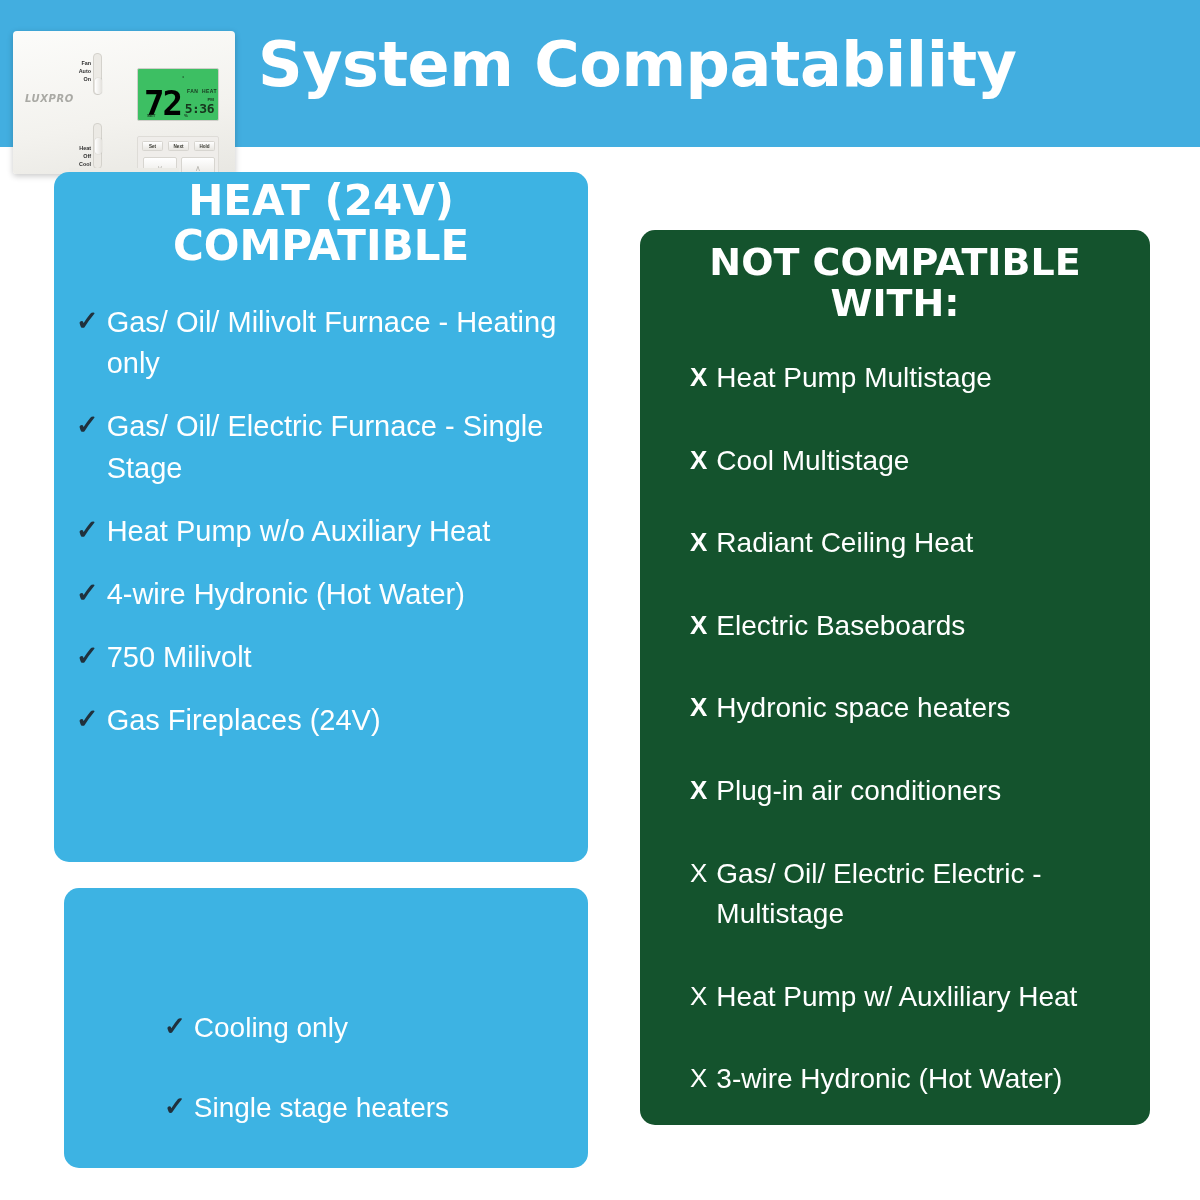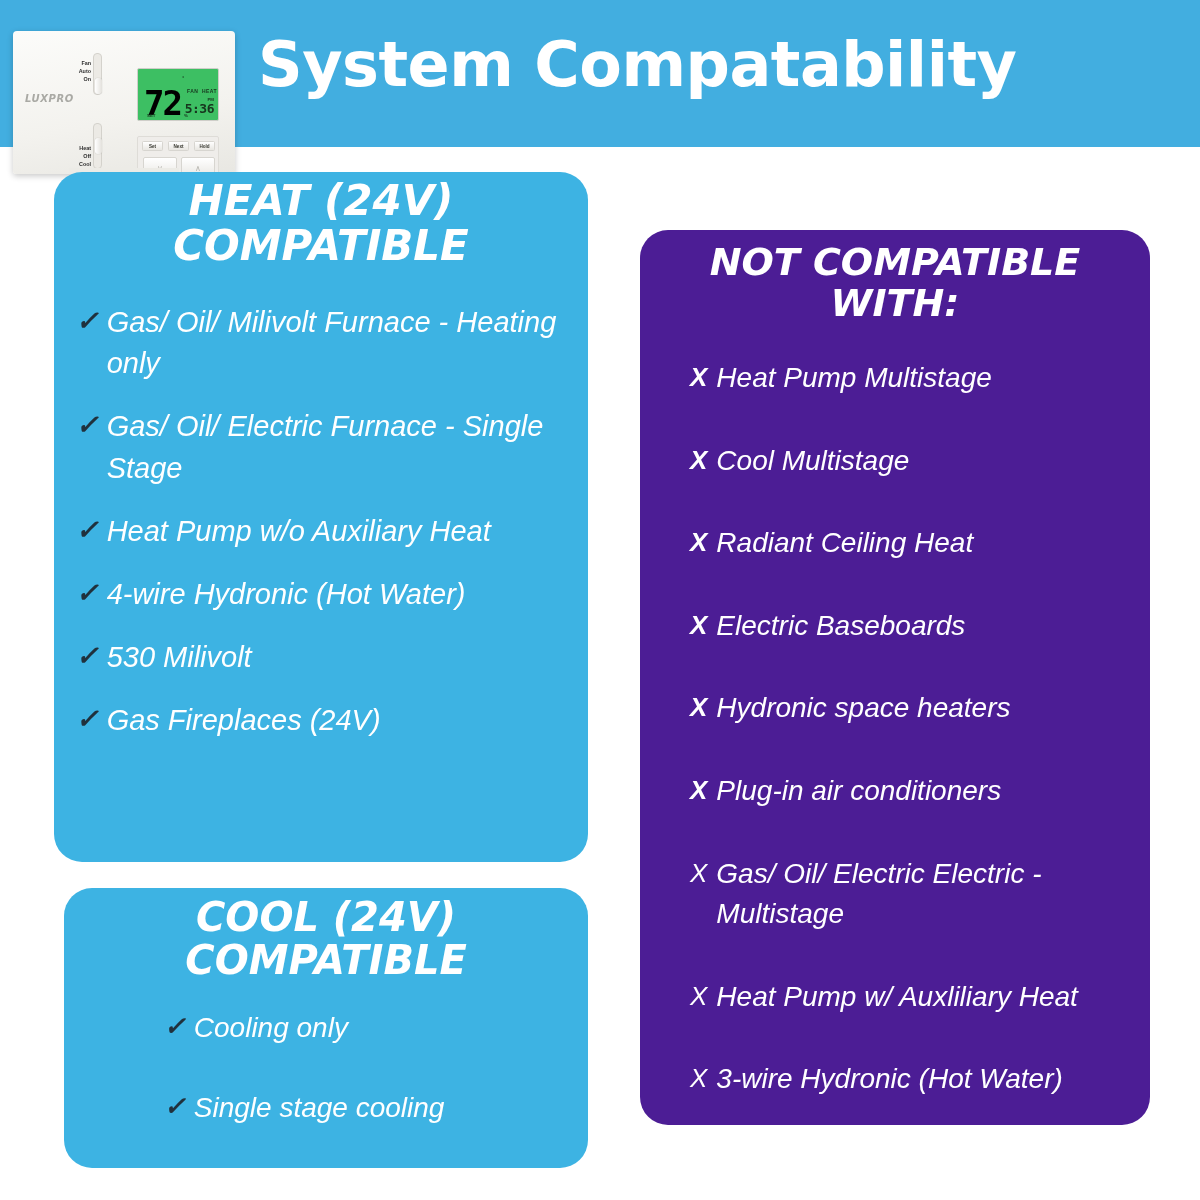--- a/index.html
+++ b/index.html
@@ -204,25 +204,24 @@
     bottom: -1px;
     width: 110px;
     height: 7px;
     background: #ecebe6;
     border-radius: 0 0 3px 3px;
   }
 
   
   .card {
     position: absolute;
-    border-radius: 28px;
-    font-style: italic;
+    border-radius: 15px;
   }
   .card.blue { background: #3db3e3; }
-  .card.red  { background: #4c1d95; }
+  .card.red  { background: #14532d; }
 
   #card-heat { left: 54px;  top: 172px; width: 534px; height: 690px; }
   #card-cool { left: 64px;  top: 888px; width: 524px; height: 280px; }
   #card-not  { left: 640px; top: 230px; width: 510px; height: 895px; }
 
   .card-title {
     color: #ffffff;
     font-weight: bold;
     font-family: "DejaVu Sans", sans-serif;
     text-align: center;
@@ -356,39 +355,38 @@
         <div class="row bold-mark" style="margin-top: 22px;">
           <span class="mark">✓</span>
           <span class="txt">Heat Pump w/o Auxiliary Heat</span>
         </div>
         <div class="row bold-mark" style="margin-top: 22px;">
           <span class="mark">✓</span>
           <span class="txt">4-wire Hydronic (Hot Water)</span>
         </div>
         <div class="row bold-mark" style="margin-top: 22px;">
           <span class="mark">✓</span>
-          <span class="txt">530 Milivolt</span>
+          <span class="txt">750 Milivolt</span>
         </div>
         <div class="row bold-mark" style="margin-top: 22px;">
           <span class="mark">✓</span>
           <span class="txt">Gas Fireplaces (24V)</span>
         </div>
       </div>
   </div>
 
   <div class="card blue" id="card-cool">
-    <div class="card-title" id="title-cool">COOL (24V) COMPATIBLE</div>
     <div class="list" id="list-cool">
         <div class="row bold-mark">
           <span class="mark">✓</span>
           <span class="txt">Cooling only</span>
         </div>
         <div class="row bold-mark" style="margin-top: 40px;">
           <span class="mark">✓</span>
-          <span class="txt">Single stage cooling</span>
+          <span class="txt">Single stage heaters</span>
         </div>
       </div>
   </div>
 
   <div class="card red" id="card-not">
     <div class="card-title" id="title-not">NOT COMPATIBLE WITH:</div>
     <div class="list" id="list-not">
         <div class="row bold-mark">
           <span class="mark">X</span>
           <span class="txt">Heat Pump Multistage</span>

